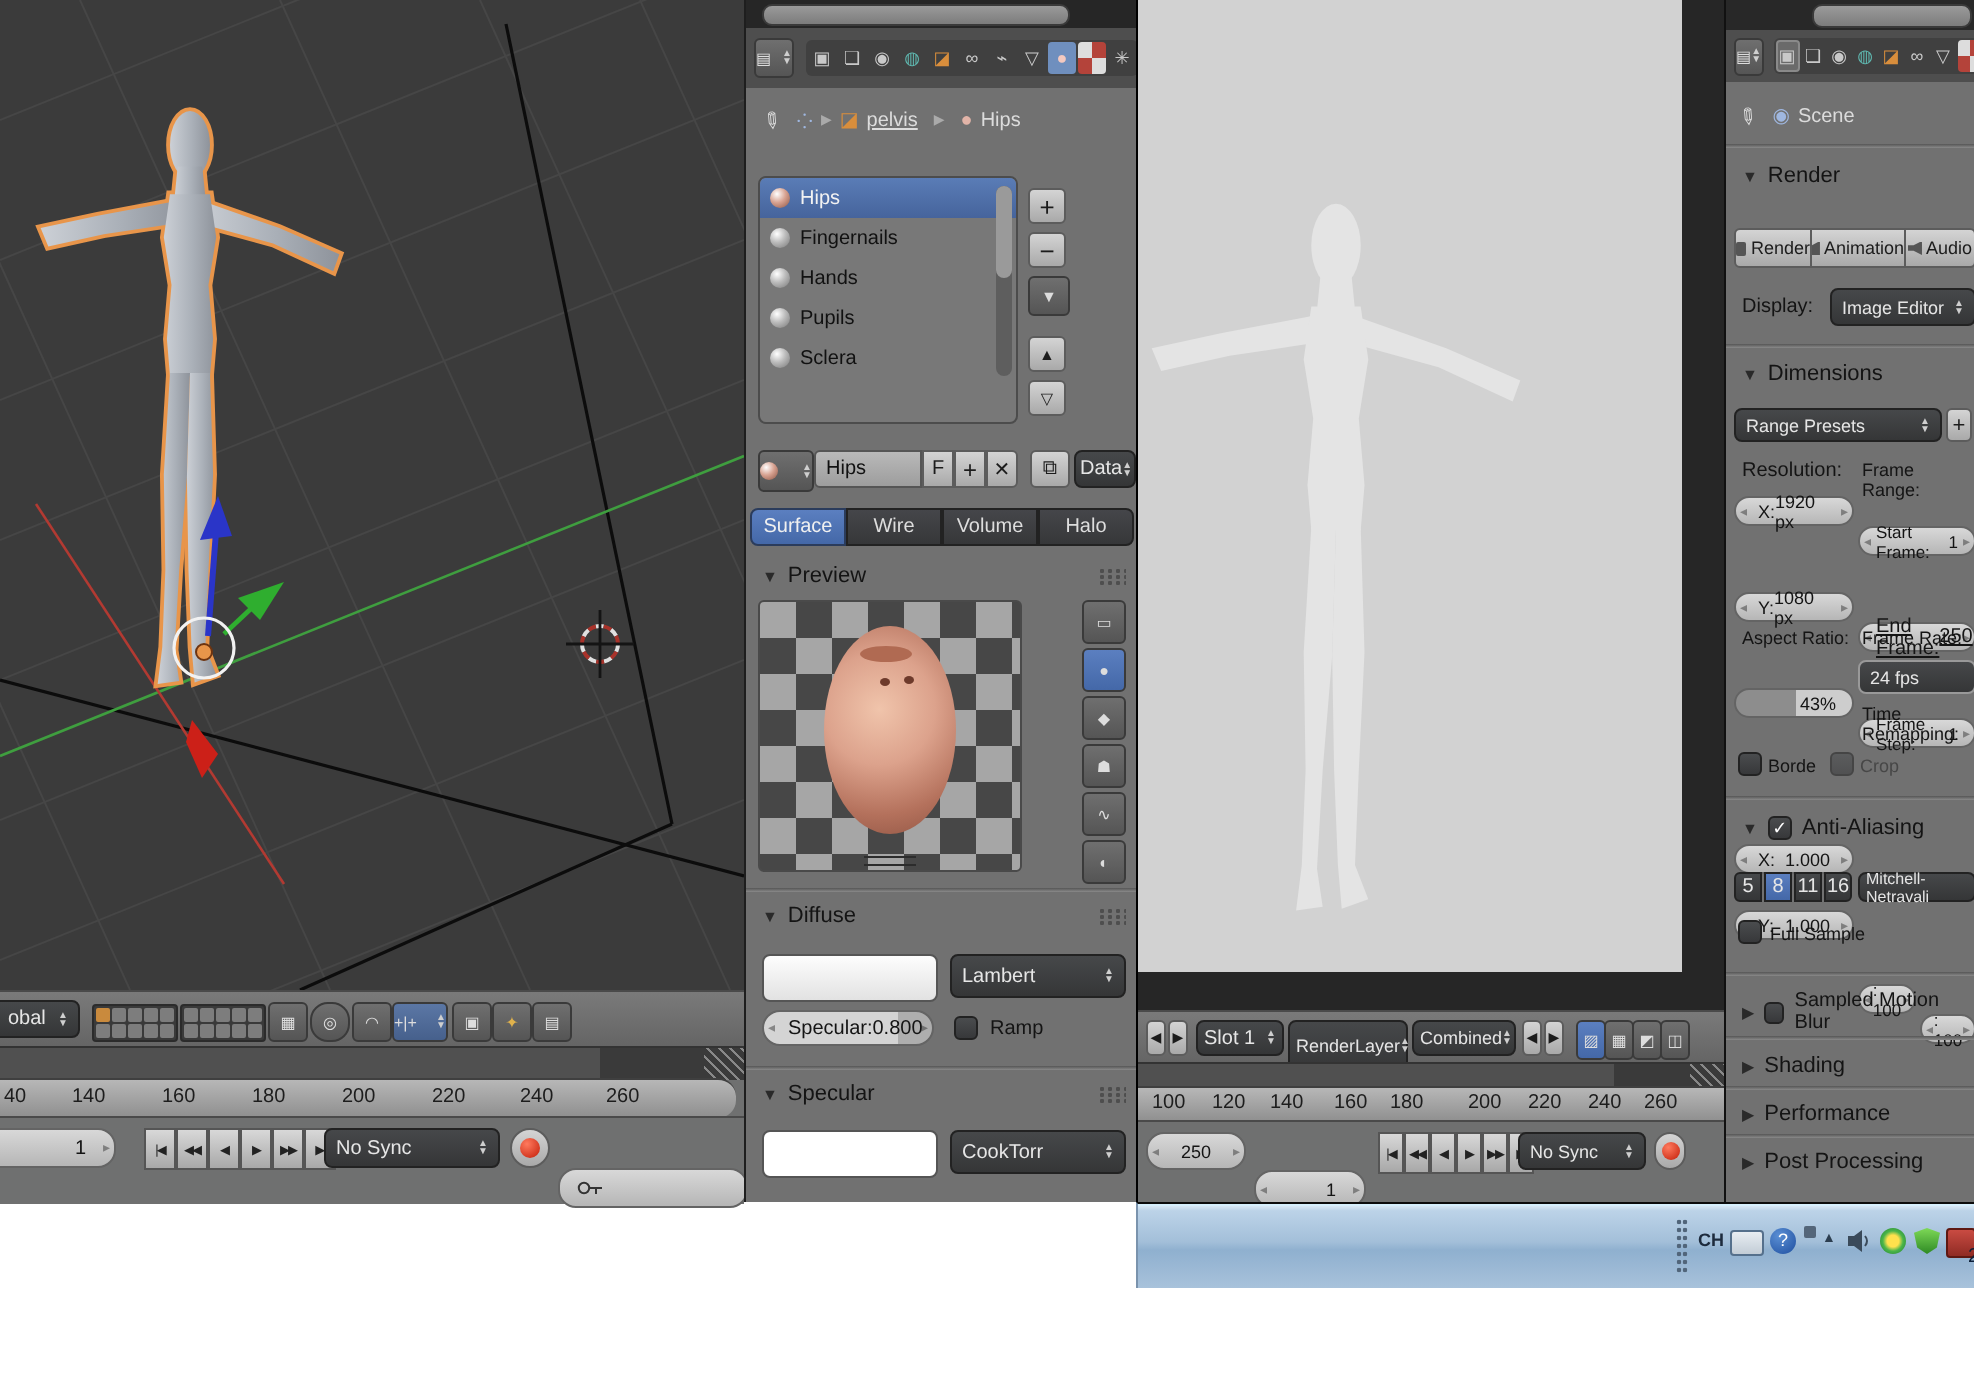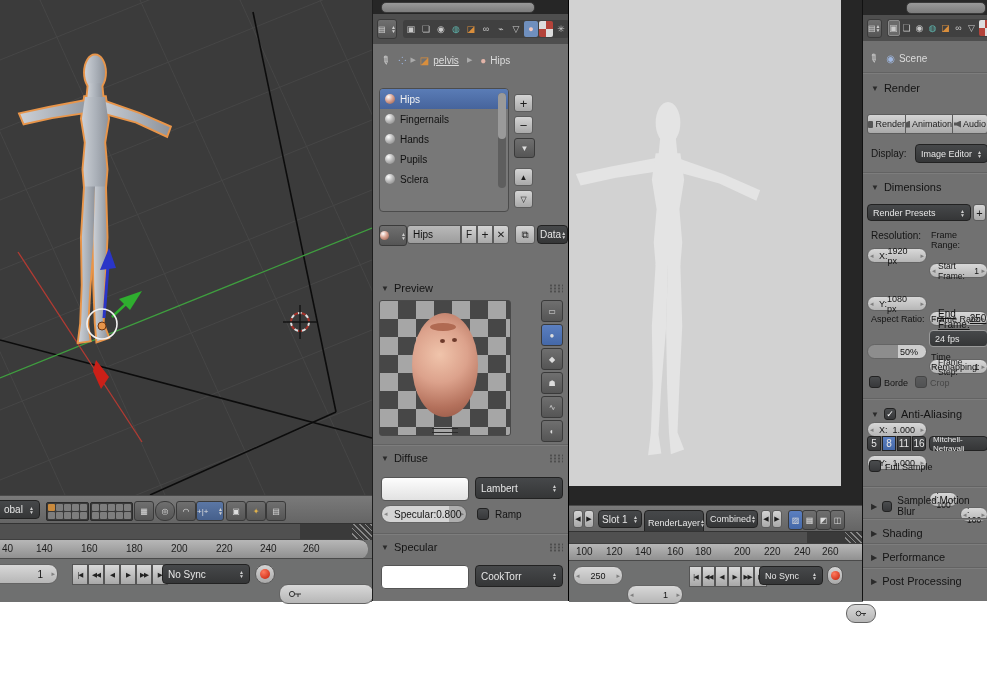--- a/index.html
+++ b/index.html
@@ -303,20 +303,26 @@
       <div class="lbtn abs" style="left:120px;top:225px;width:16px;height:19px;border-radius:0 3px 3px 0;">✕</div>
       <div class="lbtn abs" style="left:142px;top:225px;width:20px;height:19px;">⧉</div>
       <div class="ddark abs" style="left:164px;top:225px;width:31px;height:19px;padding:0 2px;">
         <span>Data</span>
         <span class="ud">
             <i>▲</i>
             <i>▼</i>
           </span>
       </div>
 
+      <div class="abs" style="left:2px;top:254px;width:192px;height:19px;display:flex;">
+        <div style="flex:1;background:linear-gradient(#5b7fc0,#4468a8);border:1px solid #2b3c5c;border-radius:4px 0 0 4px;color:#f0f0f0;display:flex;align-items:center;justify-content:center;">Surface</div>
+        <div style="flex:1;background:linear-gradient(#45464a,#363739);border:1px solid #222;color:#ddd;display:flex;align-items:center;justify-content:center;">Wire</div>
+        <div style="flex:1;background:linear-gradient(#45464a,#363739);border:1px solid #222;color:#ddd;display:flex;align-items:center;justify-content:center;">Volume</div>
+        <div style="flex:1;background:linear-gradient(#45464a,#363739);border:1px solid #222;border-radius:0 4px 4px 0;color:#ddd;display:flex;align-items:center;justify-content:center;">Halo</div>
+      </div>
 
       <div class="sechdr abs" style="left:8px;top:282px;width:182px;">
         <span class="tri">▼</span>
         <span>Preview</span>
         <span class="grip"></span>
       </div>
       <div class="abs" style="left:6px;top:300px;width:130px;height:134px;border:1px solid #4a4a4a;border-radius:3px;background:conic-gradient(#474747 0 25%,#a6a6a6 0 50%,#474747 0 75%,#a6a6a6 0) 0 0/36px 36px;overflow:hidden;">
         <div class="abs" style="left:32px;top:12px;width:66px;height:104px;border-radius:50%;background:radial-gradient(circle at 42% 40%,#f0c4ab 0%,#dca28c 38%,#b4715c 72%,#8e5342 100%),radial-gradient(14px 8px at 58% 16%,#9a5a46 0 60%,transparent 61%);">
           <div class="abs" style="left:18px;top:10px;width:26px;height:8px;border-radius:50%;background:#b06a52;"></div>
           <div class="abs" style="left:28px;top:26px;width:5px;height:4px;border-radius:50%;background:#6d3a2b;"></div>
@@ -512,21 +518,21 @@
           <i>▲</i>
           <i>▼</i>
         </span>
     </div>
     <div class="sep" style="top:172px;"></div>
     <div class="sechdr abs" style="left:8px;top:181px;width:110px;">
       <span class="tri">▼</span>
       <span>Dimensions</span>
     </div>
     <div class="ddark abs" style="left:4px;top:204px;width:104px;height:17px;font-size:9px;">
-      <span>Render Presets</span>
+      <span>Range Presets</span>
       <span class="ud">
           <i>▲</i>
           <i>▼</i>
         </span>
     </div>
     <div class="lbtn abs" style="left:110px;top:204px;width:13px;height:17px;font-size:11px;">+</div>
     <div class="abs" style="left:8px;top:230px;color:#141414;">Resolution:</div>
     <div class="abs" style="left:68px;top:230px;color:#141414;font-size:9px;">Frame Range:</div>
     <div class="pill abs" style="left:4px;top:248px;width:60px;height:15px;font-size:9px;">
       <span style="margin-left:3px;">X:</span>
@@ -538,21 +544,21 @@
     </div>
     <div class="pill abs" style="left:4px;top:266px;width:60px;height:15px;font-size:9px;">
       <span style="margin-left:3px;">Y:</span>
       <span style="margin-right:3px;">1080 px</span>
     </div>
     <div class="pill abs" style="left:66px;top:266px;width:59px;height:15px;font-size:10px;text-decoration:underline;">
       <span>End Frame:</span>
       <span>250</span>
     </div>
     <div class="pill noarr abs" style="left:4px;top:284px;width:60px;height:15px;font-size:9px;background:linear-gradient(to right,#8d8d8d 0 52%,#cdcdcd 52%);justify-content:flex-end;">
-      <span>50%</span>
+      <span>43%</span>
     </div>
     <div class="pill abs" style="left:66px;top:284px;width:59px;height:15px;font-size:8.5px;">
       <span>Frame Step:</span>
       <span>1</span>
     </div>
     <div class="abs" style="left:8px;top:314px;color:#141414;font-size:9px;">Aspect Ratio:</div>
     <div class="abs" style="left:68px;top:314px;color:#141414;font-size:9px;">Frame Rate:</div>
     <div class="pill abs" style="left:4px;top:332px;width:60px;height:15px;font-size:9px;">
       <span style="margin-left:3px;">X:</span>
       <span style="margin-right:3px;">1.000</span>
@@ -609,14 +615,34 @@
       <span class="tri">▶</span>
       <span>Performance</span>
     </div>
     <div class="sep" style="top:567px;"></div>
     <div class="sechdr abs" style="left:8px;top:575px;width:110px;">
       <span class="tri">▶</span>
       <span>Post Processing</span>
     </div>
   </div>
 
+  <div class="tb" style="left:568px;width:419px;border-left:1px solid #7a93ad;">
+    <span class="abs" style="left:269px;top:7px;width:6px;height:28px;background:radial-gradient(circle,#51657a 1px,transparent 1.3px);background-size:3px 4px;"></span>
+    <span class="abs" style="left:280px;top:13px;font-size:9px;font-weight:bold;color:#1d2b3d;">CH</span>
+    <span class="abs" style="left:296px;top:13px;width:15px;height:11px;background:linear-gradient(#e8edf2,#c2ccd6);border:1px solid #55708c;border-radius:2px;"></span>
+    <span class="abs" style="left:316px;top:12px;width:13px;height:13px;border-radius:50%;background:radial-gradient(circle at 35% 30%,#5a8fd4,#1f4fa0);color:#fff;font-size:9px;text-align:center;line-height:13px;">?</span>
+    <span class="abs" style="left:333px;top:11px;width:6px;height:6px;background:#54667a;border-radius:1px;"></span>
+    <span class="abs" style="left:342px;top:14px;font-size:7px;color:#2c3e50;">▲</span>
+    <svg class="trayicon" style="left:354px;" width="13" height="13">
+      <polygon points="1,4 4,4 8,1 8,12 4,9 1,9" fill="#3a4a5a"></polygon>
+        <path d="M9.5 4 q2 2.5 0 5" stroke="#3a4a5a" fill="none"></path>
+    </svg>
+    <span class="trayicon av" style="left:371px;"></span>
+    <span class="trayicon shield" style="left:388px;"></span>
+    <span class="trayicon redic1" style="left:404px;"></span>
+
+    <div class="clock" style="left:400px;width:40px;text-align:right;overflow:hidden;">
+      <div>14:</div>
+      <div>2015/</div>
+    </div>
+  </div>
 
 </div>
 
 </body></html>

